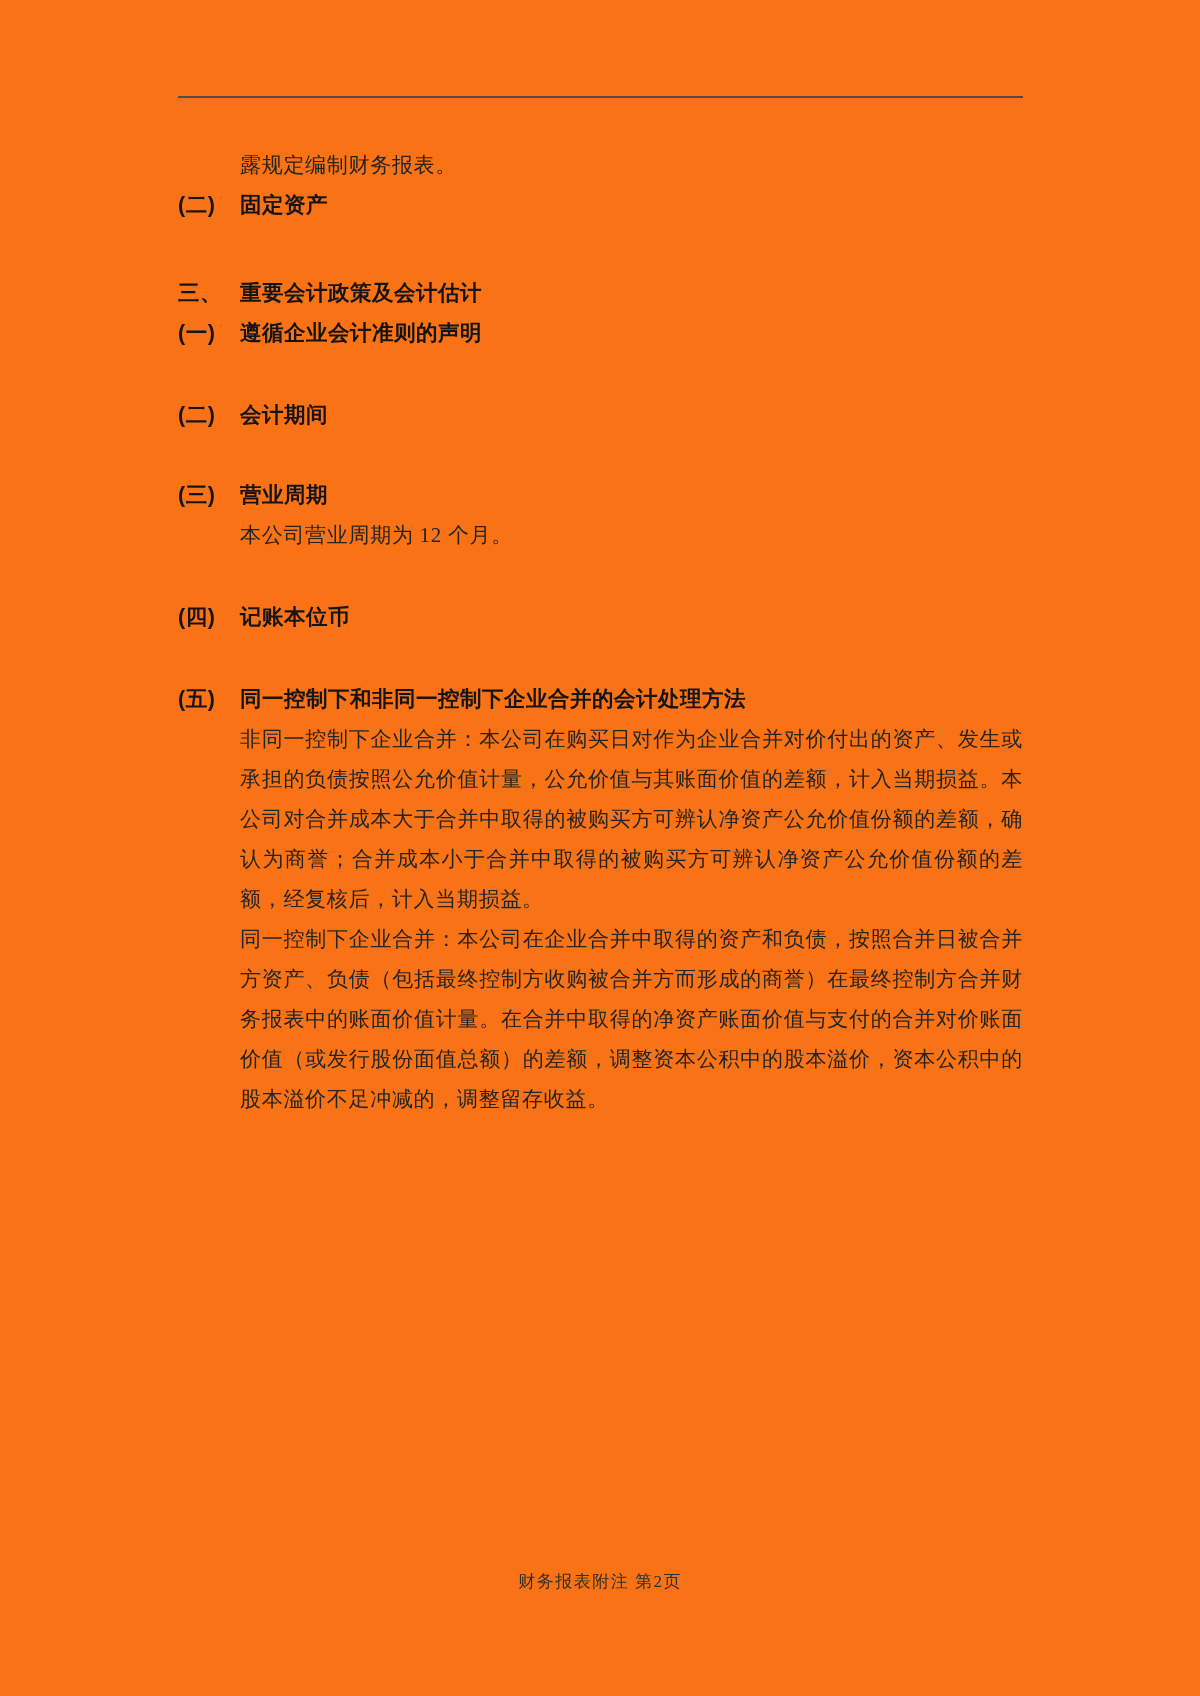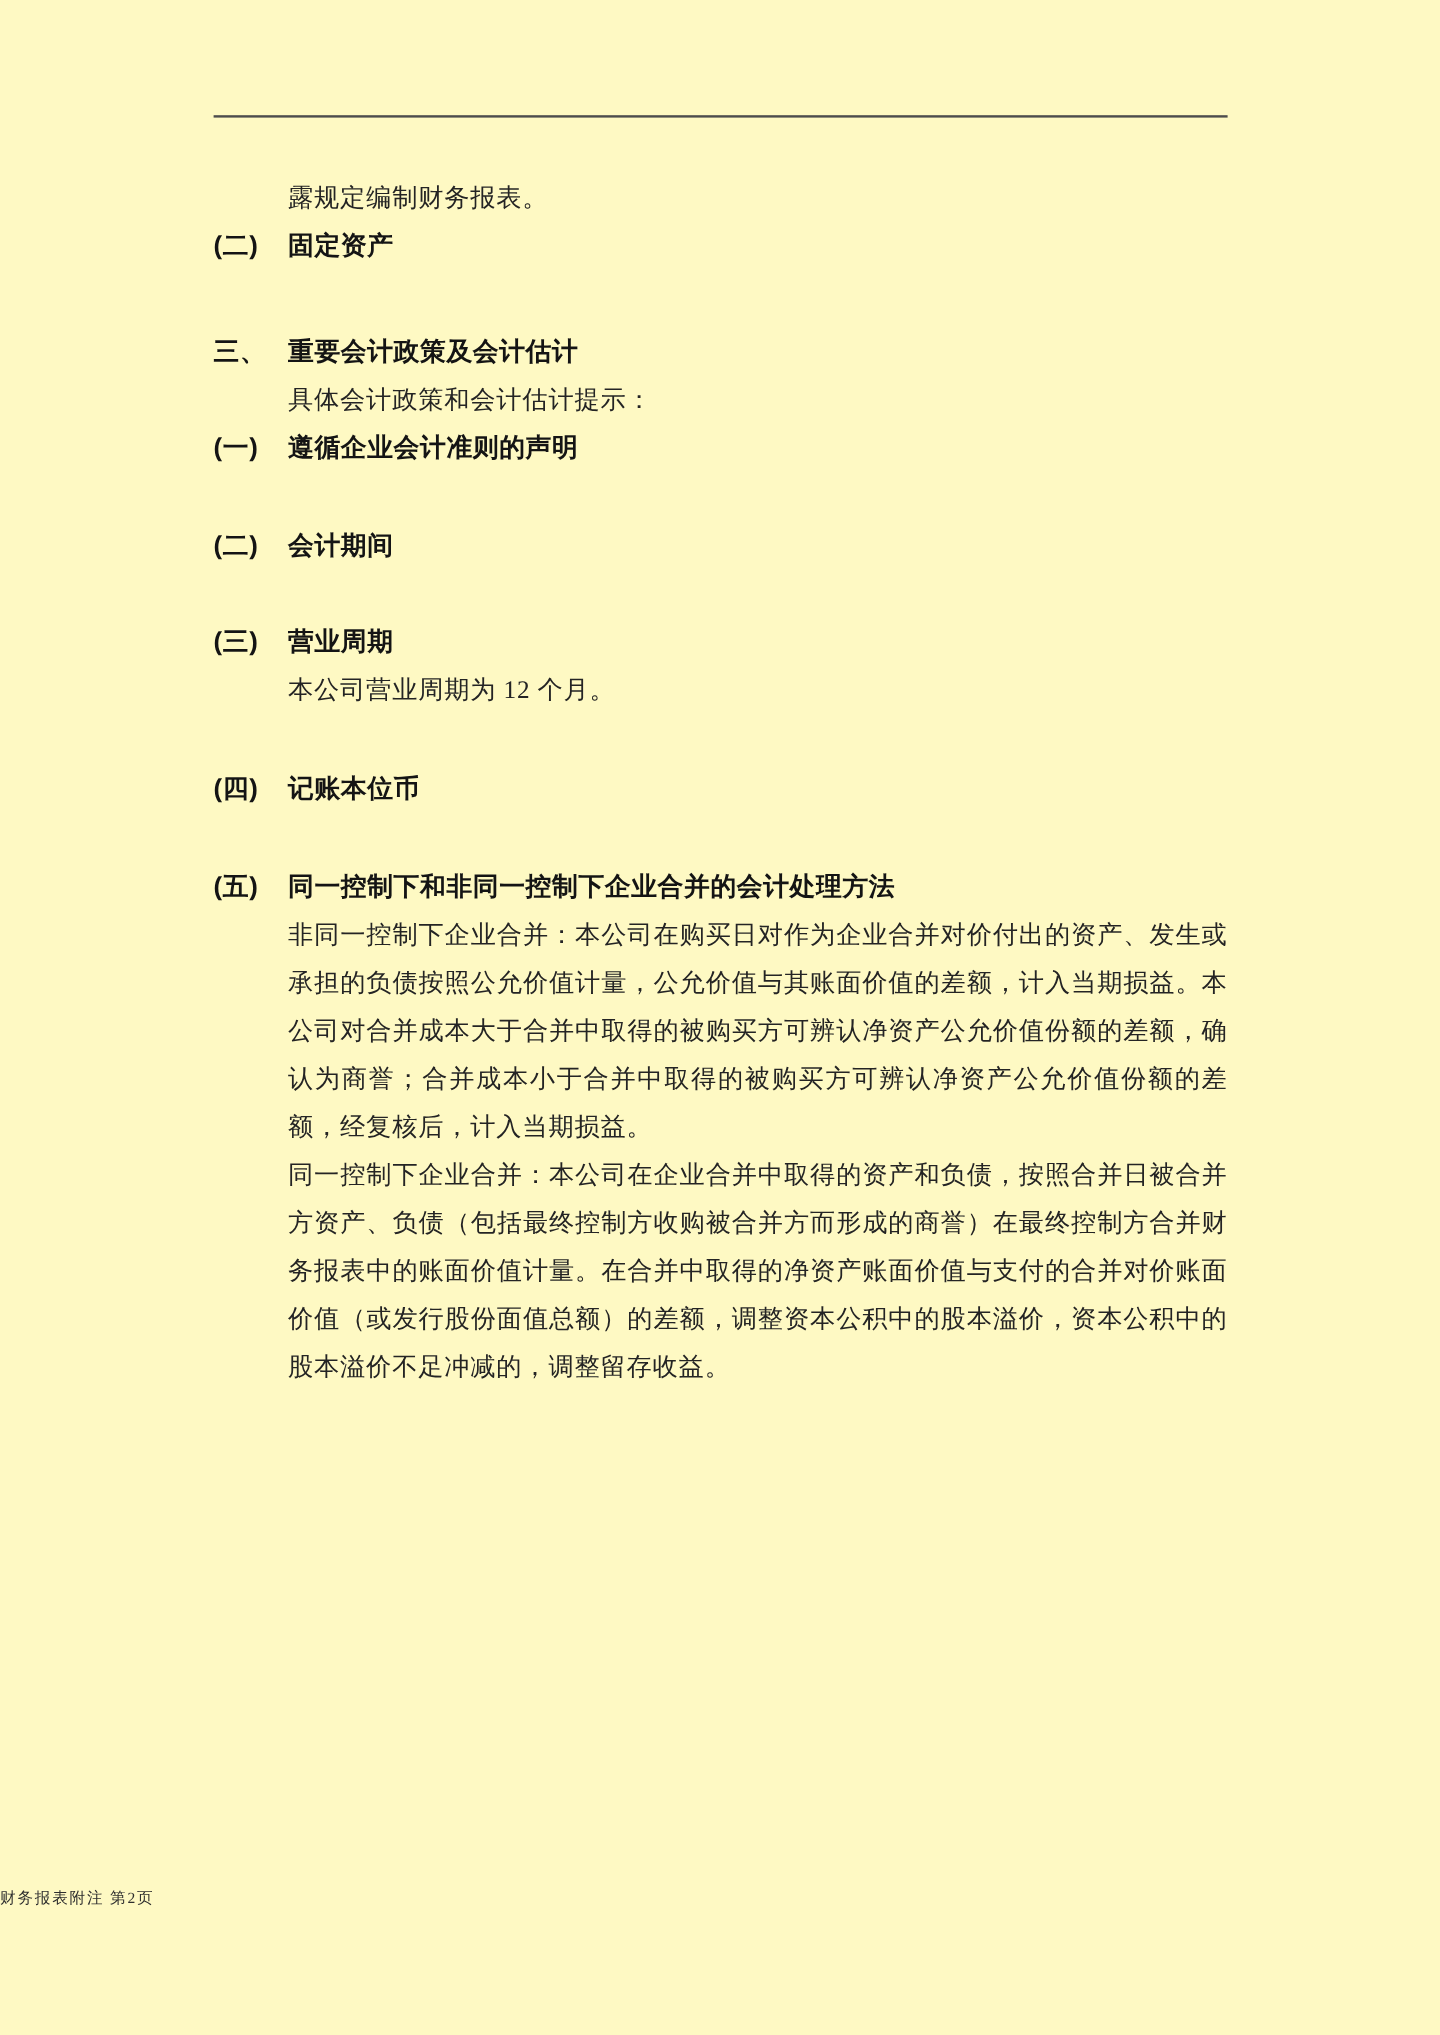--- a/index.html
+++ b/index.html
@@ -5,21 +5,21 @@
 <style>
   * { margin:0; padding:0; box-sizing:border-box; }
   html,body { background:#ffffff; }
   body { font-family:"Liberation Serif","DejaVu Serif",serif; }
 
   .page {
     position:relative;
     width:1200px;
     height:1696px;
     margin:0 auto;
-    background:#fef9c3;
+    background:#f97316;
     color:#212121;
     overflow:hidden;
   }
 
   .header-rule {
     position:absolute;
     left:178px;
     top:96px;
     width:845px;
     height:2px;
@@ -59,21 +59,22 @@
 
   .gap    { margin-top:42px; }
   .gap-sm { margin-top:40px; }
   .gap-lg { margin-top:48px; }
 
   .page-footer {
     position:absolute;
     left:0;
     top:1568px;
     width:100%;
-    font-size:13px;
+    text-align:center;
+    font-size:17px;
     line-height:28px;
     color:#2e2e2e;
     letter-spacing:1.5px;
     font-family:"Liberation Serif","DejaVu Serif",serif;
   }
 </style>
 </head>
 <body>
 
 <div class="page">
@@ -88,21 +89,20 @@
       <span class="label">(二)</span>
       <span class="title">固定资产</span>
     </div>
 
 
     <div class="row heading gap-lg">
       <span class="label">三、</span>
       <span class="title">重要会计政策及会计估计</span>
     </div>
 
-    <p class="para">具体会计政策和会计估计提示：</p>
 
 
     <div class="row heading">
       <span class="label">(一)</span>
       <span class="title">遵循企业会计准则的声明</span>
     </div>
 
 
     <div class="row heading gap">
       <span class="label">(二)</span>

